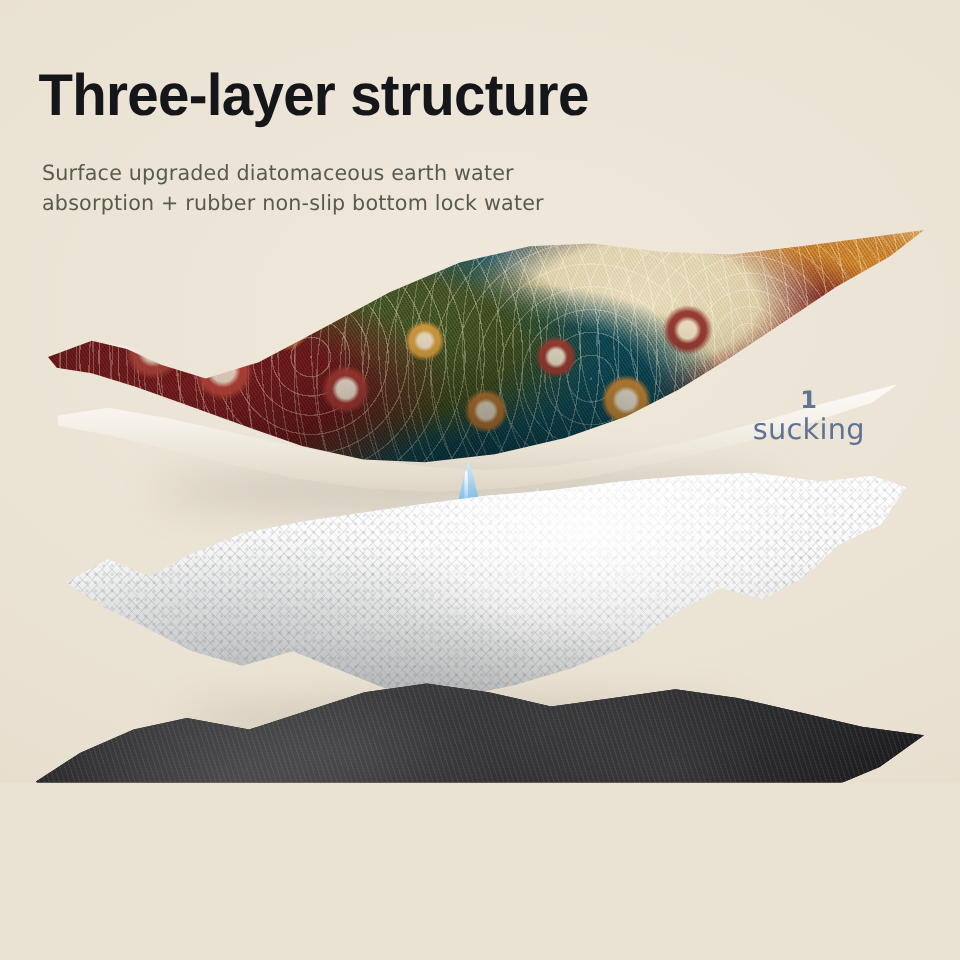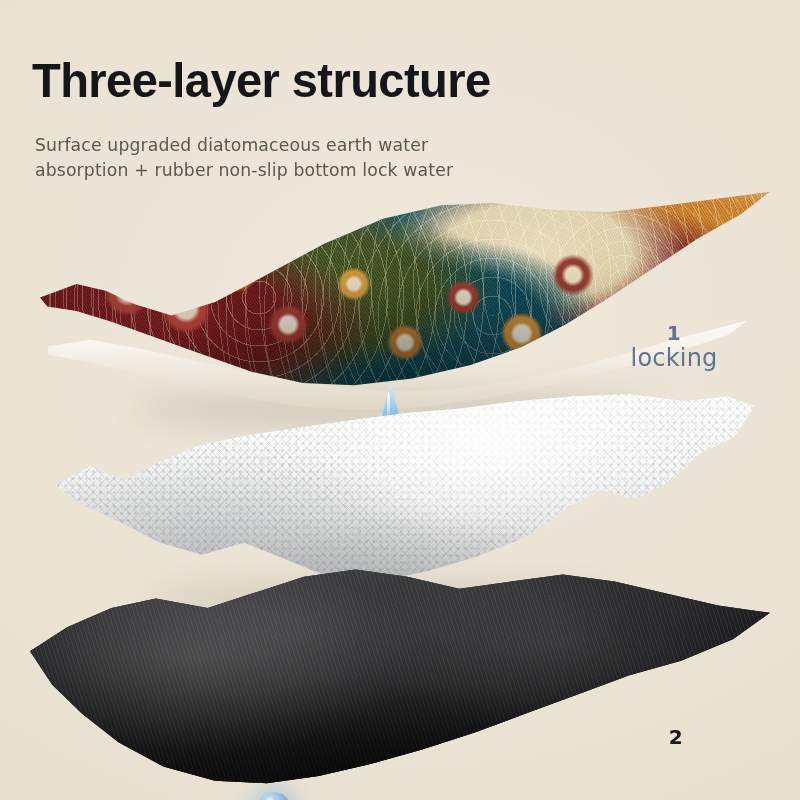--- a/index.html
+++ b/index.html
@@ -1,21 +1,21 @@
 <!DOCTYPE html>
 <html><head>
 <meta charset="utf-8">
 <style>
   html,body{margin:0;padding:0;}
   body{
     width:800px;height:800px;overflow:hidden;
     font-family:"Liberation Sans", sans-serif;
     background:#eae2d3;
   }
-  #stage{position:relative;width:800px;height:800px;overflow:hidden;
+  #stage{position:relative;width:800px;height:652px;overflow:hidden;
     background:
       radial-gradient(120% 95% at 52% 40%, #efe9dc 0%, #eae2d3 55%, #e4dbc9 100%);
   }
 
   
   .title{
     position:absolute;left:32px;top:56px;
     font-size:49px;line-height:1.02;
     font-weight:700;letter-spacing:-0.6px;
     color:#15161a;
@@ -271,21 +271,21 @@
       <div class="rug-flowers"></div>
       <div class="rug-shade"></div>
     </div>
     <div class="drop-cone" id="drop-a"></div>
     <div class="drop-cone" id="drop-b"></div>
     <div class="drop-cone" id="drop-c"></div>
   </div>
 
   <div class="callout" id="callout-1">
     <span class="num">1</span>
-    <span class="word">locking</span>
+    <span class="word">sucking</span>
   </div>
 
   <div class="layer" id="layer-mid">
     <div class="mat">
       <div class="mesh-base"></div>
       <div class="mesh-weave"></div>
       <div class="mesh-dots"></div>
       <div class="mesh-shade"></div>
     </div>
     <div class="drop-bead" id="bead-a"></div>

